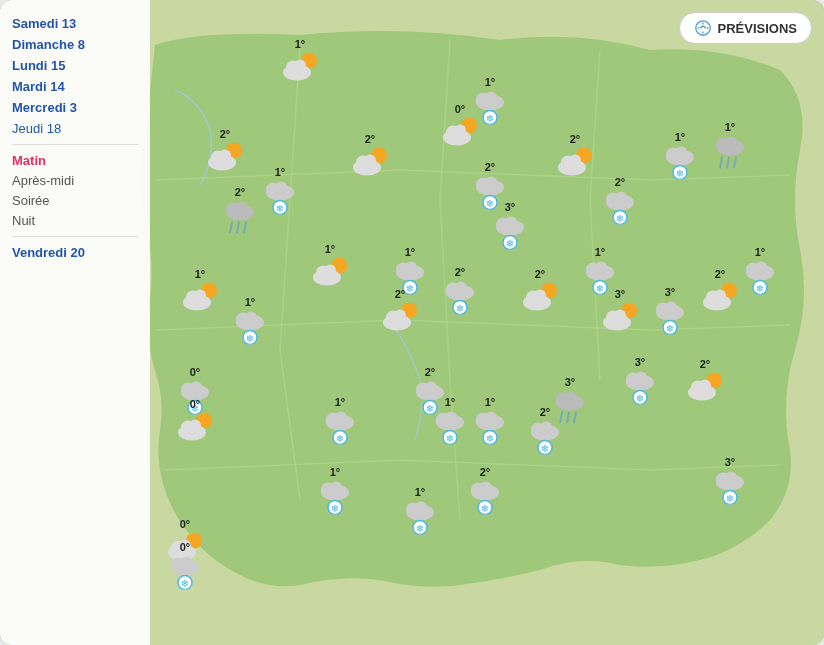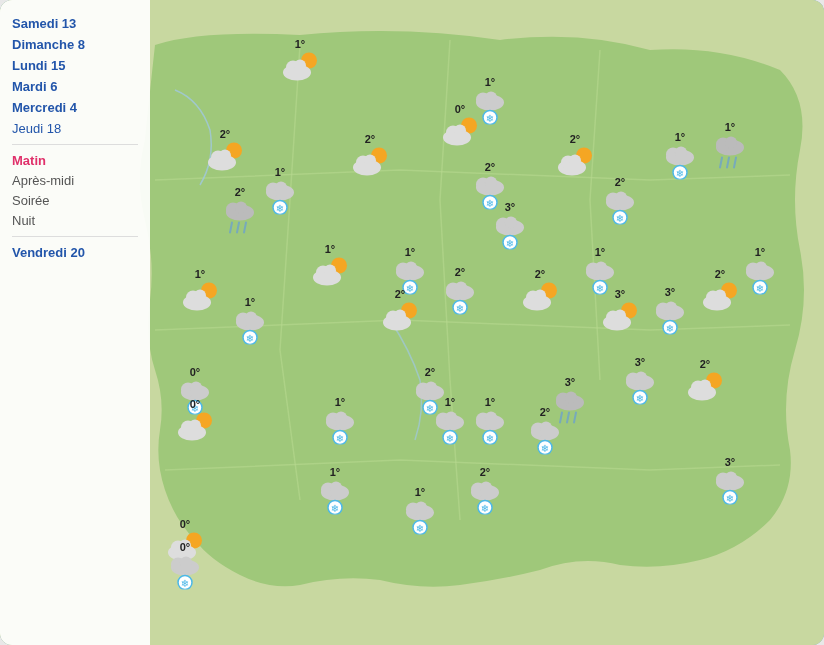--- a/index.html
+++ b/index.html
@@ -122,24 +122,24 @@
     <div class="sidebar-day bold">
       <span>Samedi 13</span>
     </div>
     <div class="sidebar-day bold">
       <span>Dimanche 8</span>
     </div>
     <div class="sidebar-day bold">
       <span>Lundi 15</span>
     </div>
     <div class="sidebar-day bold">
-      <span>Mardi 6</span>
+      <span>Mardi 14</span>
     </div>
     <div class="sidebar-day bold">
-      <span>Mercredi 4</span>
+      <span>Mercredi 3</span>
     </div>
     <div class="sidebar-day bold active">
       <span>Jeudi 18</span>
     </div>
 
     <div class="sidebar-divider"></div>
 
     <div class="sidebar-period active">
       <span>Matin</span>
     </div>
@@ -153,20 +153,31 @@
       <span>Nuit</span>
     </div>
 
     <div class="sidebar-divider"></div>
 
     <div class="sidebar-day bold">
       <span>Vendredi 20</span>
     </div>
   </div>
 
+  <div class="previsions-btn">
+    <svg class="previsions-icon" viewBox="0 0 20 20" fill="none">
+      <circle cx="10" cy="10" r="8" stroke="#4a9fd4" stroke-width="1.5"></circle>
+      <path d="M7 10 Q10 6 13 10" stroke="#4a9fd4" stroke-width="1.5" fill="none"></path>
+      <line x1="10" y1="6" x2="10" y2="4" stroke="#4a9fd4" stroke-width="1.5"></line>
+      <line x1="10" y1="16" x2="10" y2="14" stroke="#4a9fd4" stroke-width="1.5"></line>
+      <line x1="4" y1="10" x2="6" y2="10" stroke="#4a9fd4" stroke-width="1.5"></line>
+      <line x1="14" y1="10" x2="16" y2="10" stroke="#4a9fd4" stroke-width="1.5"></line>
+    </svg>
+    <span>PRÉVISIONS</span>
+  </div>
 
   <div id="weather-icons-layer" style="position:absolute;top:0;left:0;width:100%;height:100%;pointer-events:none;z-index:5;">
       <div style="position: absolute; left: 300px; top: 60px; display: flex; flex-direction: column; align-items: center; transform: translate(-50%, -50%);">
         <span style="font-size:11px;font-weight:700;color:#222;margin-bottom:1px;">1°</span>
         <svg width="42" height="32" viewBox="0 0 42 32">
 
     <circle cx="30" cy="10" r="8" fill="#f5a623"></circle>
 
     <ellipse cx="18" cy="22" rx="14" ry="8" fill="#ddd"></ellipse>
     <circle cx="14" cy="17" r="7" fill="#ddd"></circle>

